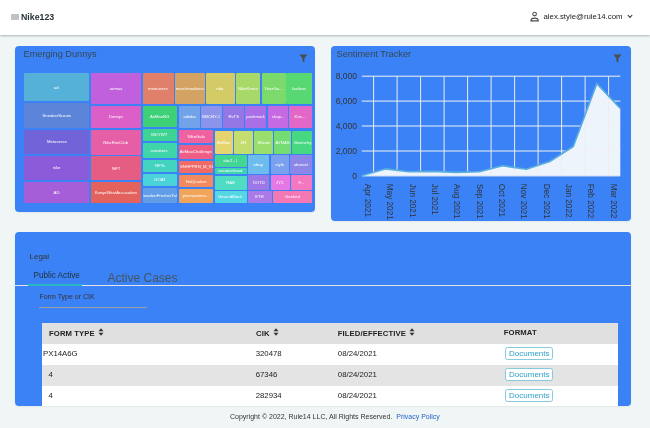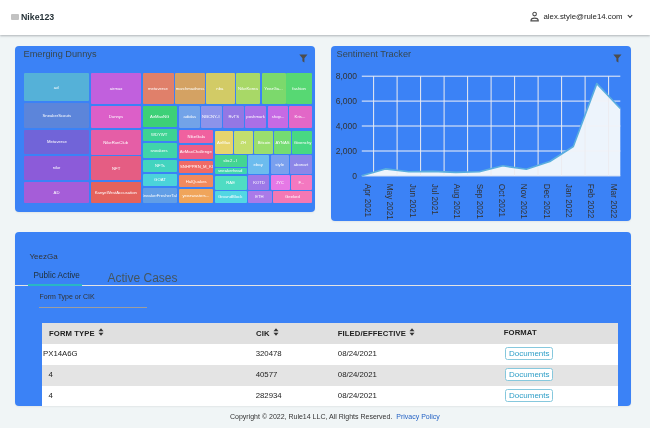--- a/index.html
+++ b/index.html
@@ -225,21 +225,21 @@
 </svg>
 </div>
 <div class="ctitle" style="left:336.5px;top:48.5px">Sentiment Tracker</div>
 <div class="abs" style="left:612.5px;top:54.3px">
     <svg width="9" height="9" viewBox="0 0 9 9" style="display:block">
       <path d="M0.3 0.4 h8.2 l-3.1 3.9 v4.3 l-2 -1.4 v-2.9 z" fill="#4d4d4d"></path>
     </svg>
   </div>
 
 <div class="card" style="left:14.5px;top:231.8px;width:616px;height:174.2px"></div>
-<div class="abs" style="left:29.5px;top:252px;font-size:8px;color:#333">YeezGa</div>
+<div class="abs" style="left:29.5px;top:252px;font-size:8px;color:#333">Legal</div>
 <div class="abs" style="left:14.5px;top:284.7px;width:616px;border-top:1px solid #e4e4e4"></div>
 <div class="abs" style="left:33.5px;top:270.5px;font-size:8.2px;color:#20313c">Public Active</div>
 <div class="abs" style="left:107.5px;top:270.5px;font-size:12px;color:#44555f">Active Cases</div>
 <div class="abs" style="left:27.5px;top:283.7px;width:54px;height:2px;background:#29b6c5"></div>
 <div class="abs" style="left:39.5px;top:292.5px;font-size:7px;color:#333">Form Type or CIK</div>
 <div class="abs" style="left:39px;top:306.5px;width:108px;border-top:1px solid #9e9e9e"></div>
 
 <div class="abs" style="left:42px;top:322.5px;width:576px;height:21px;background:#e0e0e0"></div>
 <div class="abs" style="left:42px;top:343.5px;width:576px;height:21px;background:#fff"></div>
 <div class="abs" style="left:42px;top:364.5px;width:576px;height:21px;background:#e4e4e4"></div>
@@ -258,21 +258,21 @@
       <path d="M0.5 4.7 L5.5 4.7 L3 7.7 Z" fill="#333"></path>
     </svg></div>
 <div class="abs" style="left:503.8px;top:328px;font-size:7.7px;font-weight:bold;color:#222;letter-spacing:0.1px">FORMAT</div>
 
 <div class="abs" style="left:43px;top:348.5px;font-size:7.8px;color:#222">PX14A6G</div>
 <div class="abs" style="left:255.7px;top:348.5px;font-size:7.8px;color:#222">320478</div>
 <div class="abs" style="left:337.8px;top:348.5px;font-size:7.8px;color:#222">08/24/2021</div>
 <div class="abs" style="left:505.3px;top:346.5px;width:48px;height:13px;border:1px solid #86c8dd;border-radius:2.5px;background:#fff;color:#2e9ec7;font-size:8px;text-align:center;line-height:11.5px">Documents</div>
 
 <div class="abs" style="left:48.4px;top:369.5px;font-size:7.8px;color:#222">4</div>
-<div class="abs" style="left:255.7px;top:369.5px;font-size:7.8px;color:#222">40577</div>
+<div class="abs" style="left:255.7px;top:369.5px;font-size:7.8px;color:#222">67346</div>
 <div class="abs" style="left:337.8px;top:369.5px;font-size:7.8px;color:#222">08/24/2021</div>
 <div class="abs" style="left:505.3px;top:367.5px;width:48px;height:13px;border:1px solid #86c8dd;border-radius:2.5px;background:#fff;color:#2e9ec7;font-size:8px;text-align:center;line-height:11.5px">Documents</div>
 
 <div class="abs" style="left:48.4px;top:390.5px;font-size:7.8px;color:#222">4</div>
 <div class="abs" style="left:255.7px;top:390.5px;font-size:7.8px;color:#222">282934</div>
 <div class="abs" style="left:337.8px;top:390.5px;font-size:7.8px;color:#222">08/24/2021</div>
 <div class="abs" style="left:505.3px;top:388.5px;width:48px;height:13px;border:1px solid #86c8dd;border-radius:2.5px;background:#fff;color:#2e9ec7;font-size:8px;text-align:center;line-height:11.5px">Documents</div>
 
 <div class="abs" style="left:230px;top:412.5px;font-size:7px;color:#333;white-space:nowrap">Copyright © 2022, Rule14 LLC, All Rights Reserved.&nbsp; <span style="color:#2563c5">Privacy Policy</span></div>
 

